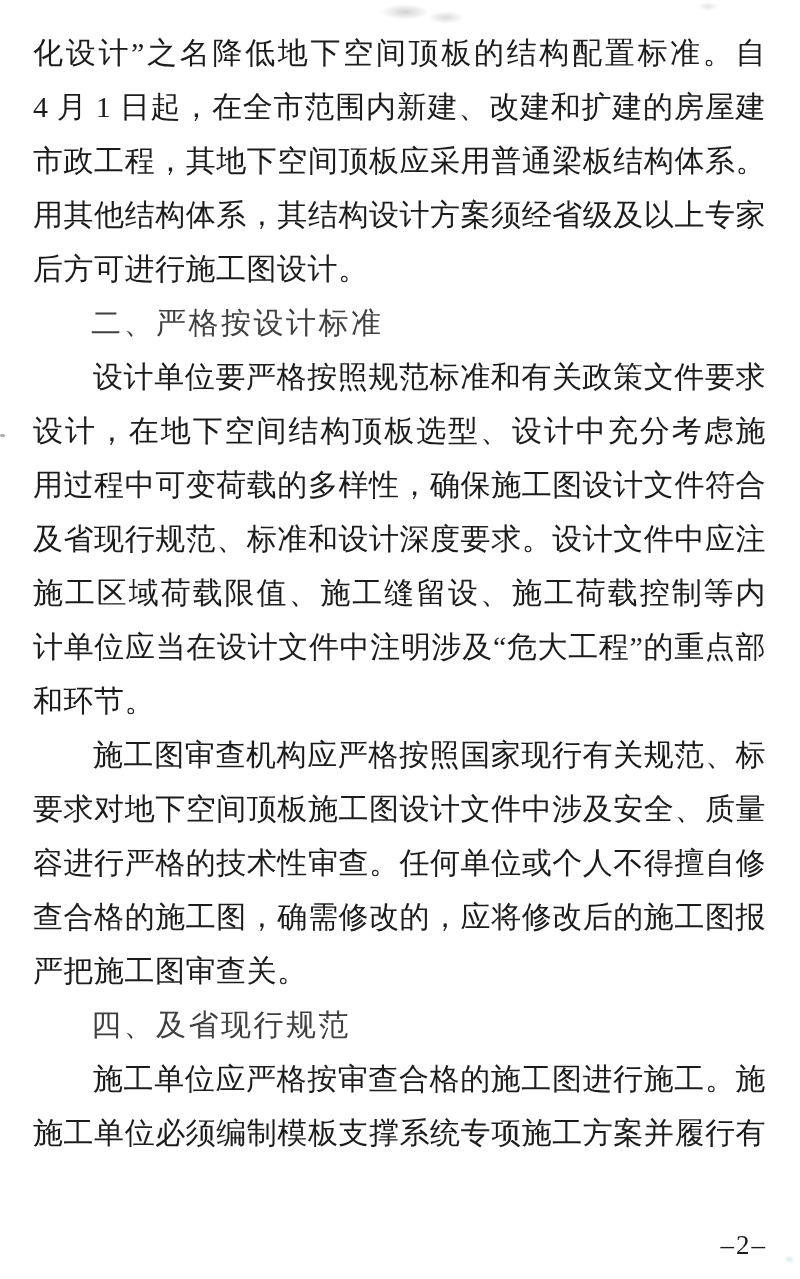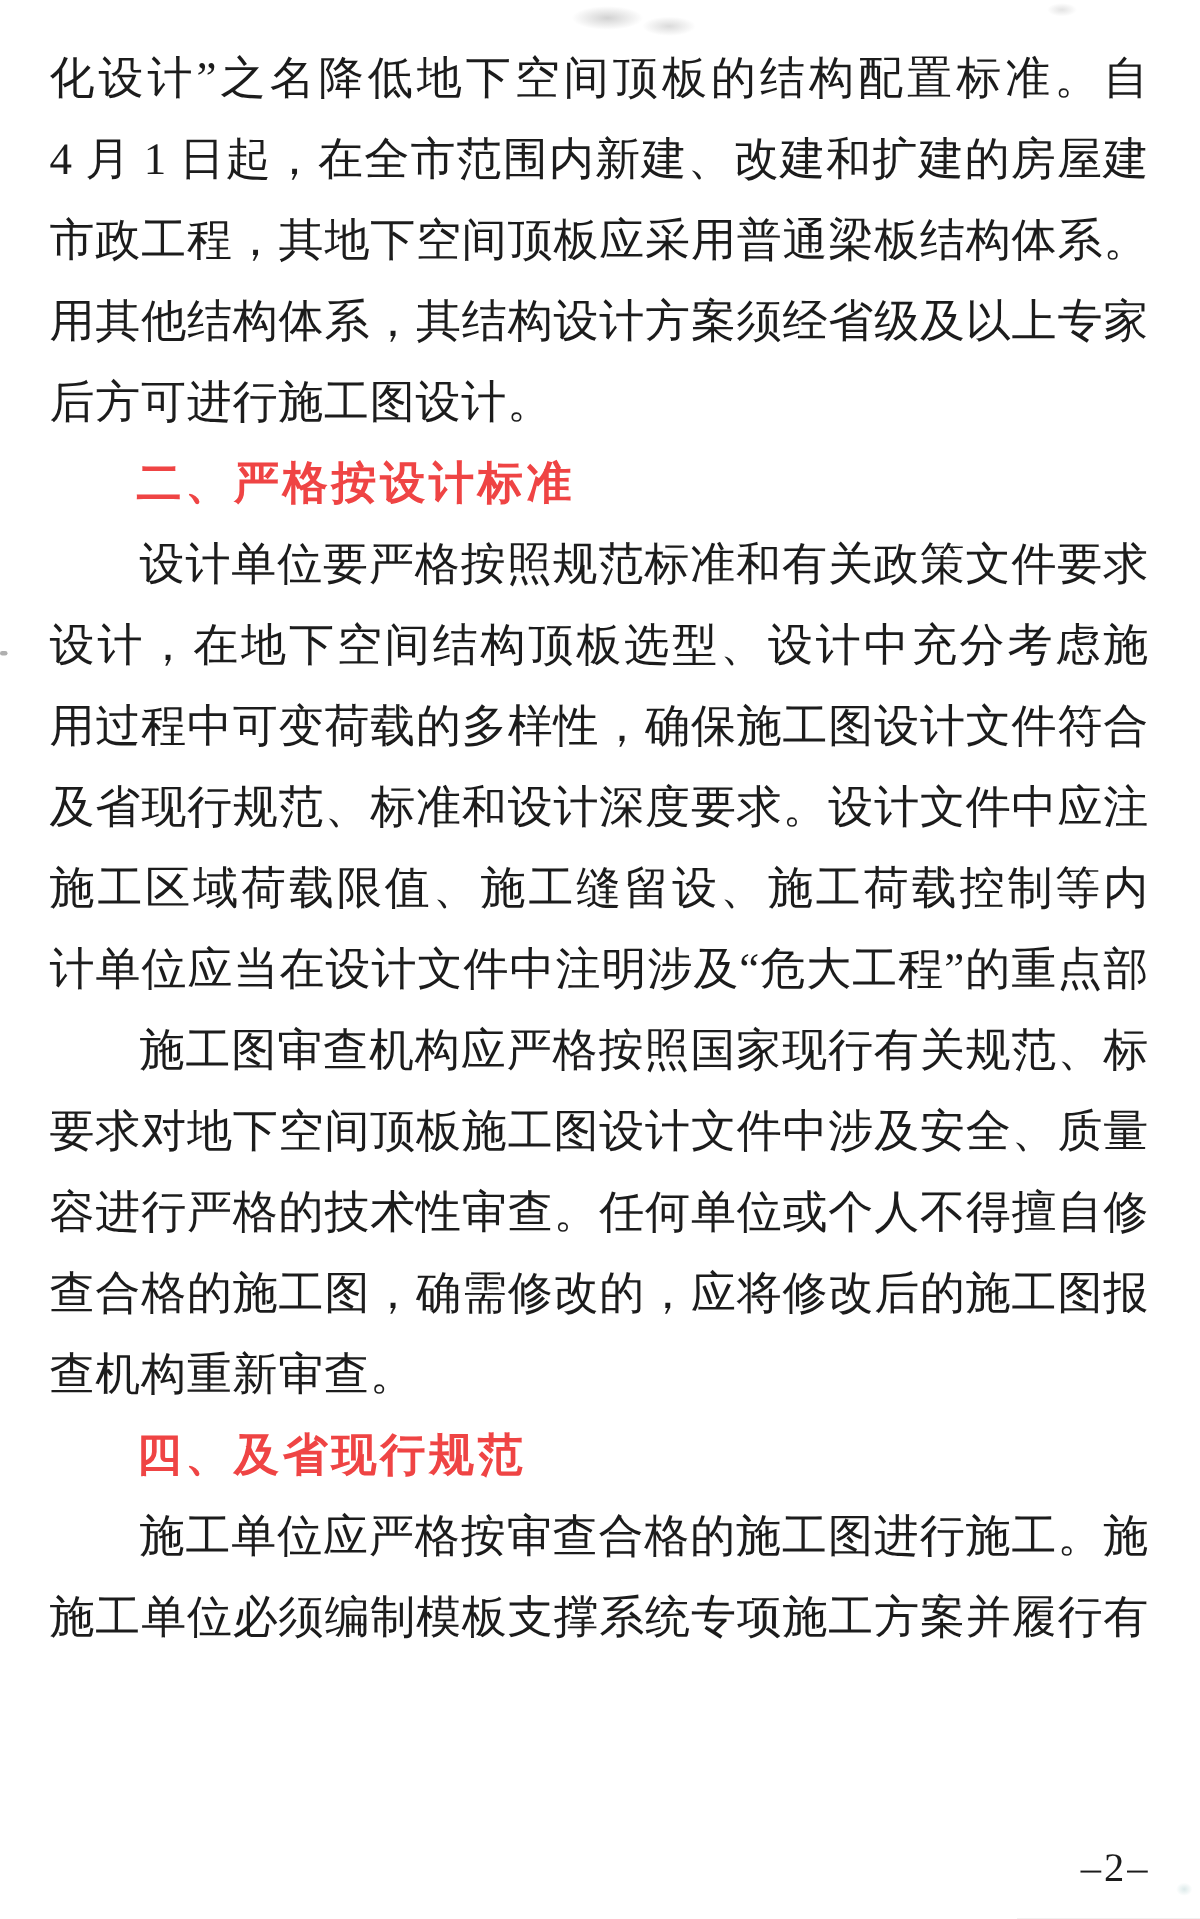--- a/index.html
+++ b/index.html
@@ -28,22 +28,22 @@
   }
   .row.leftend{
     text-align:center;
     text-align-last:left;
   }
   .row.indent{
     padding-left:60px;
   }
   .row.heading{
     font-family:"Liberation Sans","DejaVu Sans",sans-serif;
-    font-weight:700;
-    color:#ef4444;
+    font-weight:400;
+    color:#404040;
     padding-left:58px;
     letter-spacing:2.5px;
     text-align:center;
     text-align-last:left;
   }
   .pageno{
     position:absolute;
     right:33px;top:1229px;
     font-size:27px;
     letter-spacing:2px;
@@ -81,27 +81,28 @@
     <div class="row leftend">后方可进行施工图设计。</div>
 
     <div class="row heading">二、严格按设计标准</div>
 
     <div class="row indent">设计单位要严格按照规范标准和有关政策文件要求进行</div>
     <div class="row">设计，在地下空间结构顶板选型、设计中充分考虑施工、使</div>
     <div class="row">用过程中可变荷载的多样性，确保施工图设计文件符合国家</div>
     <div class="row">及省现行规范、标准和设计深度要求。设计文件中应注明各</div>
     <div class="row">施工区域荷载限值、施工缝留设、施工荷载控制等内容。设</div>
     <div class="row">计单位应当在设计文件中注明涉及“危大工程”的重点部位</div>
+    <div class="row leftend">和环节。</div>
 
 
     <div class="row indent">施工图审查机构应严格按照国家现行有关规范、标准及</div>
     <div class="row">要求对地下空间顶板施工图设计文件中涉及安全、质量的内</div>
     <div class="row">容进行严格的技术性审查。任何单位或个人不得擅自修改审</div>
     <div class="row">查合格的施工图，确需修改的，应将修改后的施工图报原审</div>
-    <div class="row leftend">查机构重新审查。</div>
+    <div class="row leftend">严把施工图审查关。</div>
 
     <div class="row heading">四、及省现行规范</div>
 
     <div class="row indent">施工单位应严格按审查合格的施工图进行施工。施工前，</div>
     <div class="row">施工单位必须编制模板支撑系统专项施工方案并履行有关审</div>
   </main>
 
   <div class="pageno">–2–</div>
 
 </div>

